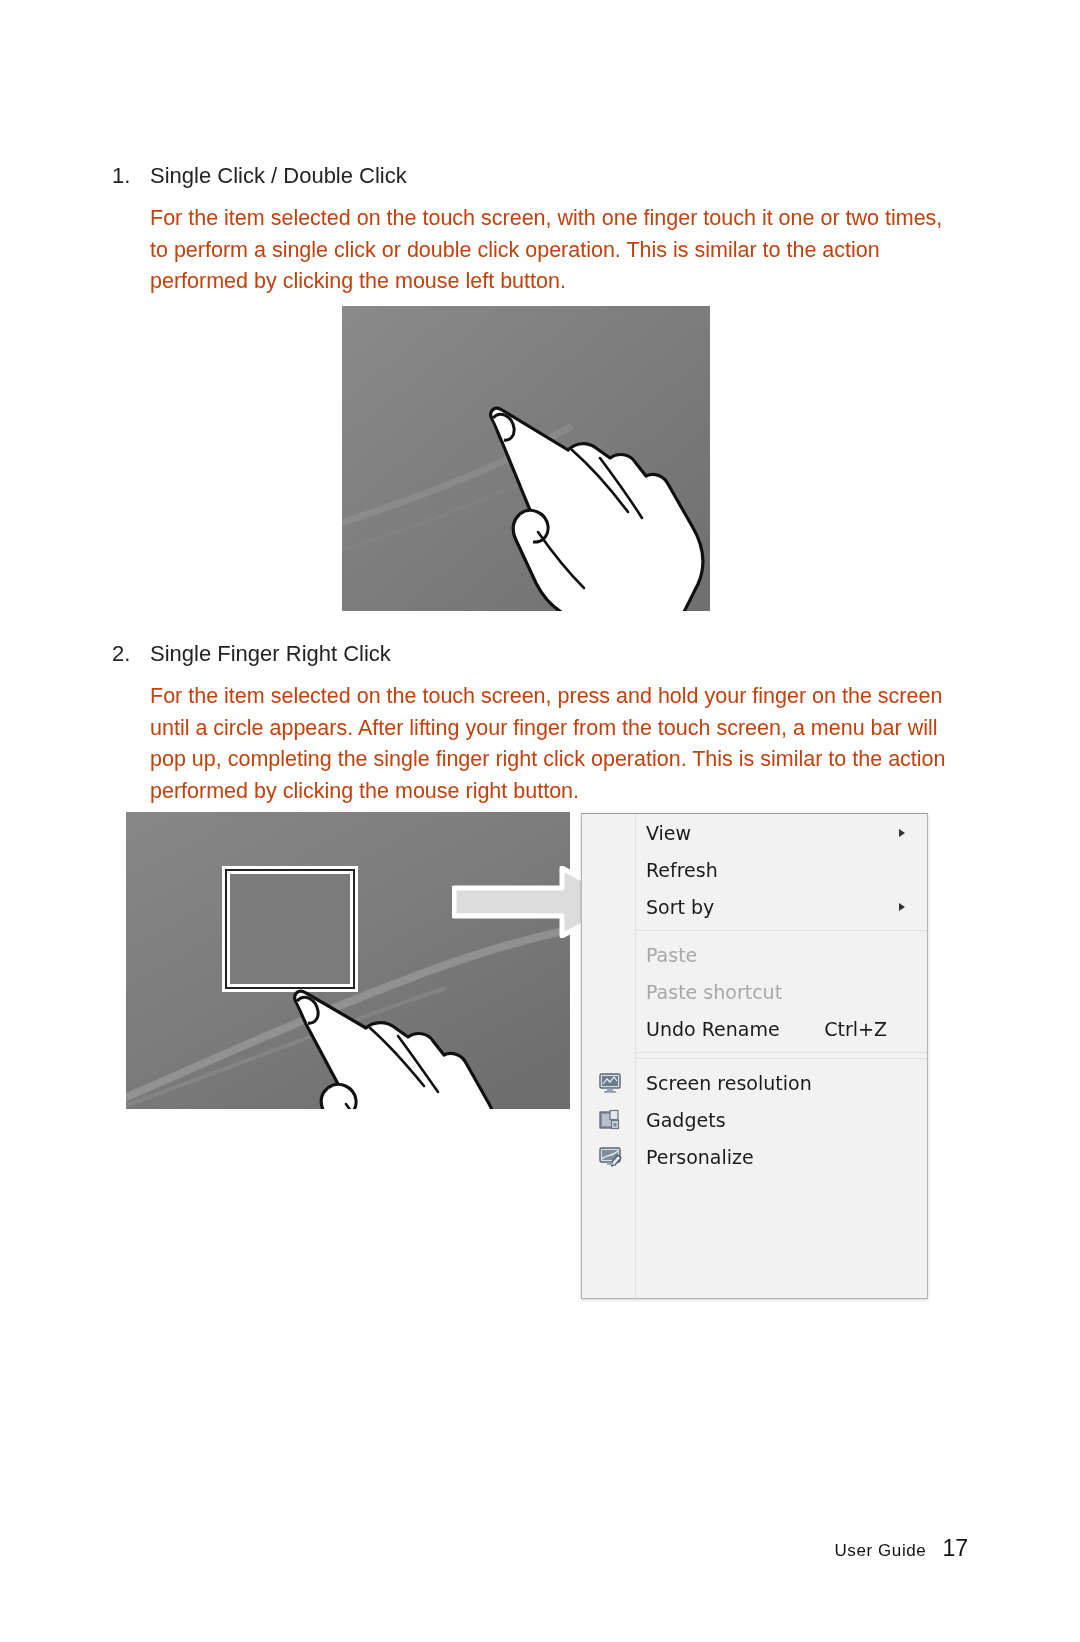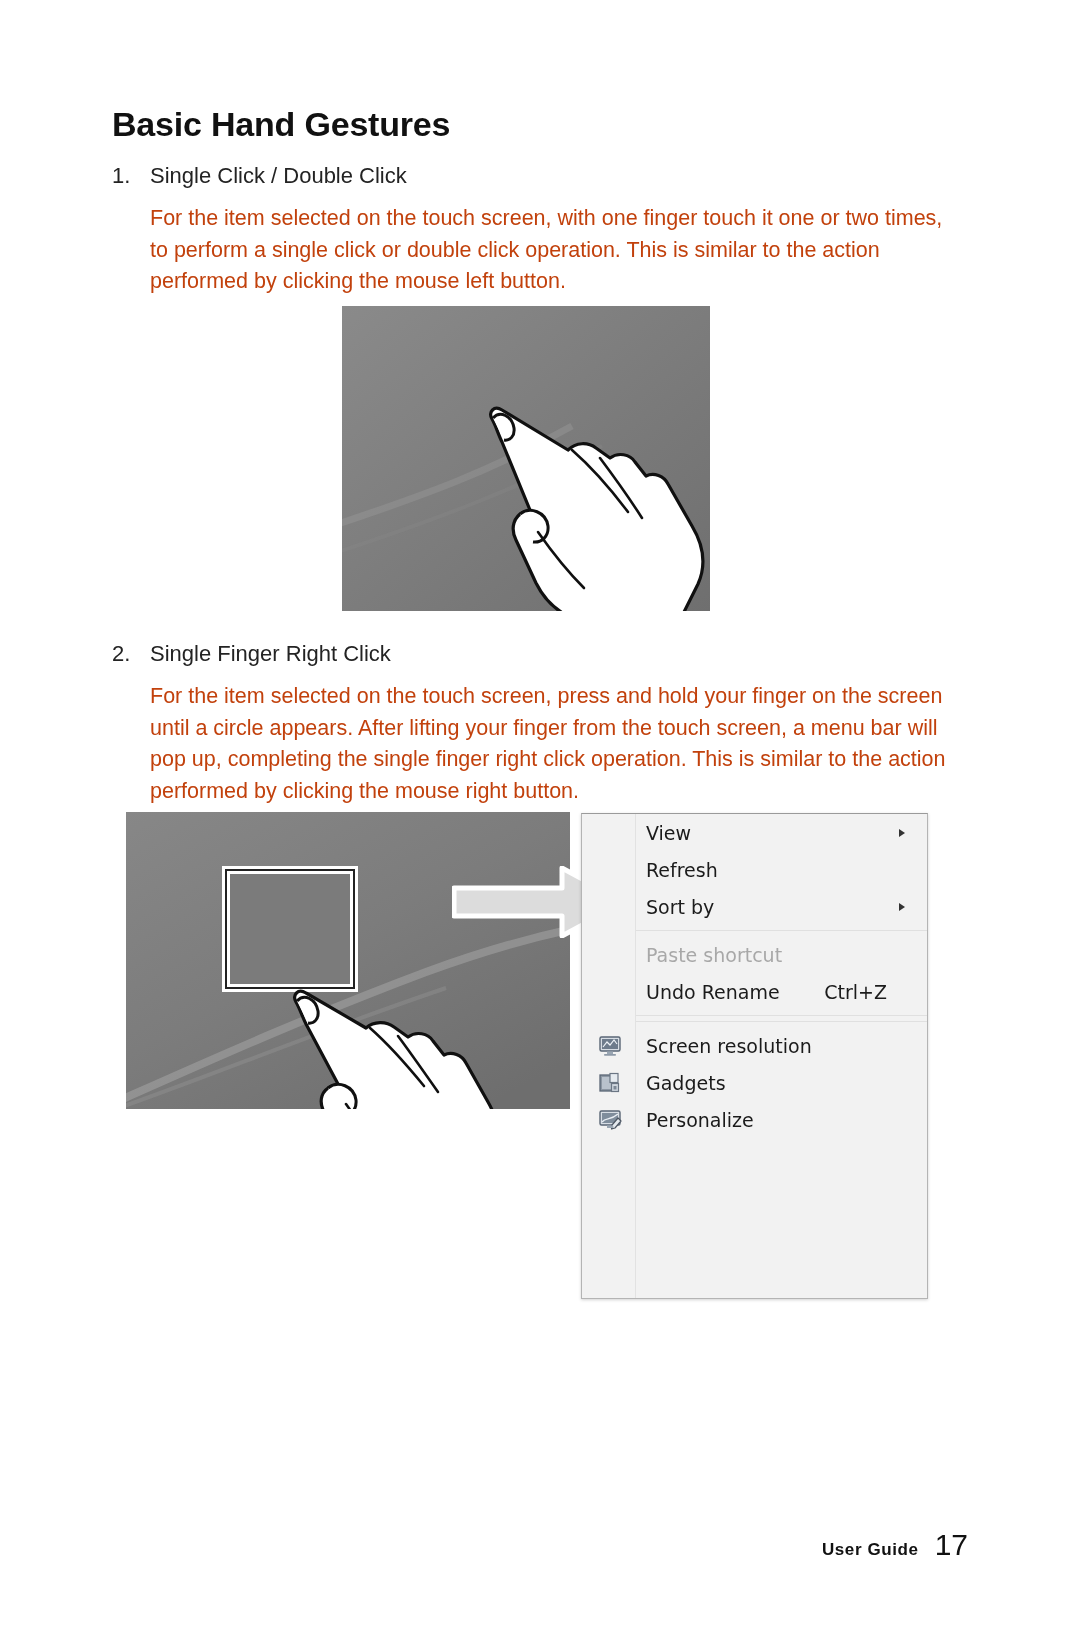--- a/index.html
+++ b/index.html
@@ -147,35 +147,34 @@
   
   .footer {
     position:absolute;
     right:112px; bottom:80px;
     display:flex;
     align-items:baseline;
     gap:16px;
   }
   .footer .label {
     font-size:17px;
-    font-weight:bold;
+    font-weight:normal;
     letter-spacing:0.6px;
     color:#111;
   }
   .footer .pageno {
-    font-size:30px;
+    font-size:23px;
     color:#111;
   }
 </style>
 </head>
 <body>
 
 <div class="page">
 
-  <h1 class="page-title">Basic Hand Gestures</h1>
 
   <div class="item" id="item-1">
     <div class="num">1.</div>
     <div class="head">Single Click / Double Click</div>
     <div class="body">For the item selected on the touch screen, with one finger touch it one or two times, to perform a single click or double click operation. This is similar to the action performed by clicking the mouse left button.</div>
   </div>
 
   <div class="fig1">
     <svg width="368" height="305" viewBox="0 0 368 305">
       <defs>
@@ -290,20 +289,23 @@
         <span class="mi-label">Refresh</span>
       </li>
       <li class="menu-item">
         <span class="mi-label">Sort by</span>
         <span class="mi-arrow"></span>
       </li>
 
       <li class="menu-sep"></li>
 
       <li class="menu-item disabled">
+        <span class="mi-label">Paste</span>
+      </li>
+      <li class="menu-item disabled">
         <span class="mi-label">Paste shortcut</span>
       </li>
       <li class="menu-item">
         <span class="mi-label">Undo Rename</span>
         <span class="mi-accel">Ctrl+Z</span>
       </li>
 
       <li class="menu-sep"></li>
 
 

